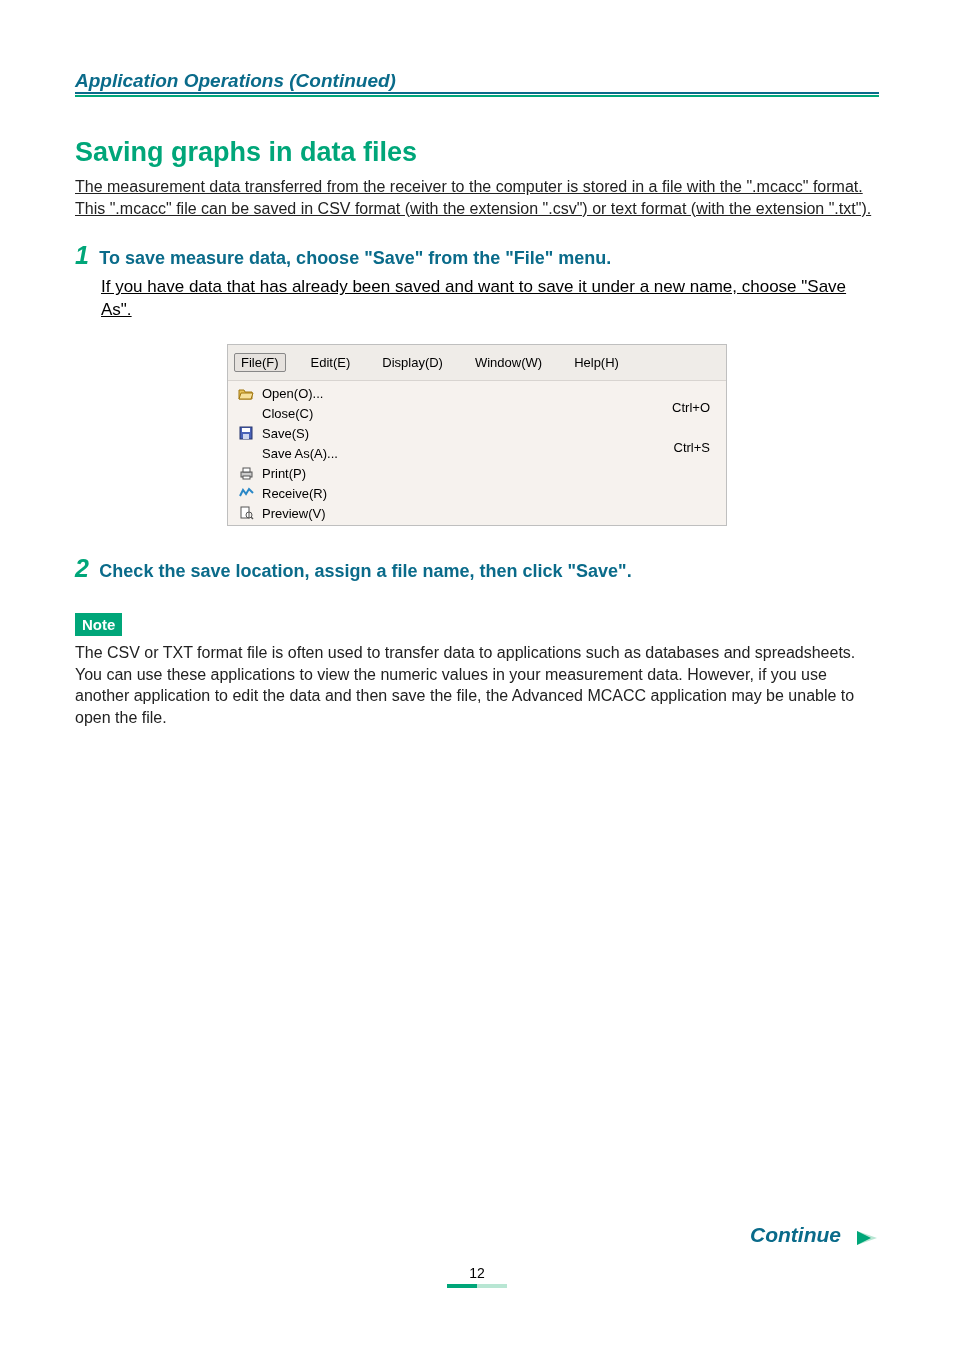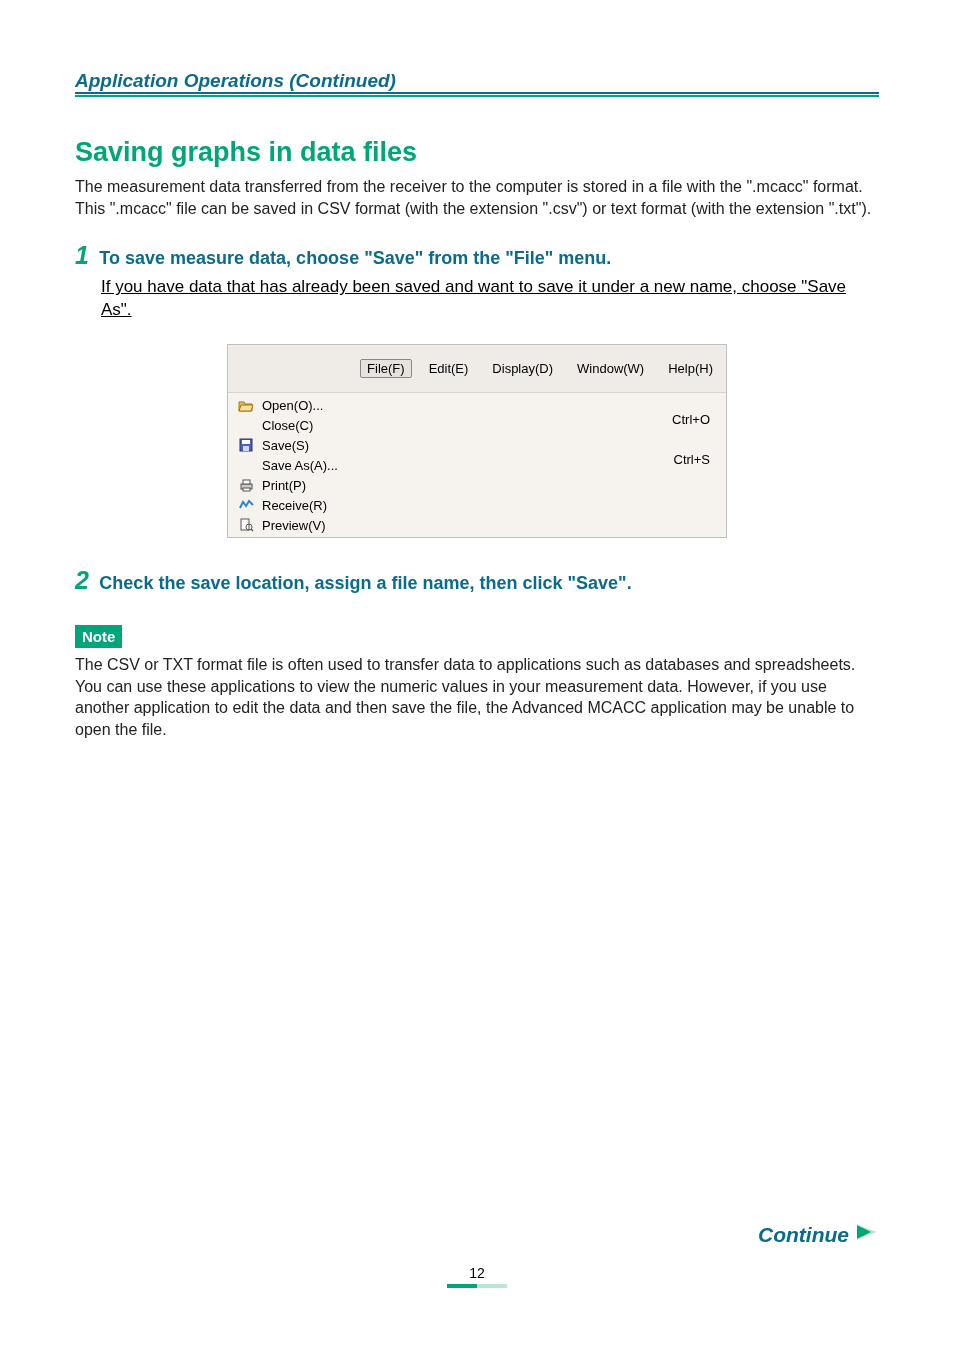--- a/index.html
+++ b/index.html
@@ -1,39 +1,39 @@
 <!DOCTYPE html>
 <html><head>
 <meta charset="utf-8">
 <style>
   * { box-sizing: border-box; margin: 0; padding: 0; }
   html, body { width: 954px; height: 1348px; background: #fff; font-family: Arial, Helvetica, sans-serif; color: #000; }
   .page { padding: 70px 75px 60px 75px; position: relative; height: 100%; }
   .header-title { color: #0a6b8a; font-weight: bold; font-style: italic; font-size: 19px; }
   .header-rule { height: 5px; background: linear-gradient(#0a6b8a 0 2px, #fff 2px 3px, #00a679 3px 5px); margin-bottom: 40px; }
   .section-title { color: #00a679; font-size: 27px; font-weight: bold; margin-bottom: 8px; }
-  .para { font-size: 16px; line-height: 1.35; color: #222; margin-bottom: 22px; }
+  .para { font-size: 16px; line-height: 1.35; color: #222; margin-bottom: 22px; text-decoration: underline; }
   .step { margin-bottom: 6px; }
   .step-num { color: #00a679; font-weight: bold; font-style: italic; font-size: 25px; margin-right: 6px; vertical-align: baseline; }
   .step-text { color: #0a6b8a; font-size: 18px; font-weight: bold; }
   .step-body { font-size: 17px; line-height: 1.35; margin-left: 26px; margin-bottom: 22px; text-decoration: underline; }
   .menu-wrap { margin: 6px 0 28px 0; display: flex; justify-content: center; }
   .menu-card { border: 1px solid #bfbfbf; background: #f6f2ee; width: 500px; font-size: 13px; font-family: Tahoma, Arial, sans-serif; color: #000; }
-  .menu-bar { display: flex; gap: 10px; padding: 14px 6px; border-bottom: 1px solid #d8d4d0; background: #efece8; justify-content: flex-end; }
+  .menu-bar { display: flex; gap: 18px; padding: 8px 6px; border-bottom: 1px solid #d8d4d0; background: #efece8; }
   .menu-bar .tab { padding: 1px 6px; border: 1px solid transparent; border-radius: 2px; }
   .menu-bar .tab.active { border: 1px solid #888; background: #e6e2de; }
   .menu-list { padding: 2px 4px; }
   .menu-row { display: flex; align-items: center; height: 20px; }
   .menu-row .icon { width: 28px; display: flex; justify-content: center; }
   .menu-row .label { flex: 1; padding-left: 2px; }
   .menu-row .shortcut { width: 70px; text-align: right; padding-right: 12px; margin-top: 28px; }
   .note-badge { display: inline-block; background: #00a679; color: #fff; font-weight: bold; font-size: 15px; padding: 3px 7px; margin-top: 24px; margin-bottom: 6px; }
   .note-text { font-size: 16px; line-height: 1.35; color: #222; }
   .footer { position: absolute; bottom: 60px; left: 75px; right: 75px; }
-  .continue-row { display: flex; justify-content: flex-end; align-items: flex-start; gap: 6px; }
+  .continue-row { display: flex; justify-content: flex-end; align-items: flex-end; gap: 14px; }
   .continue-text { color: #0a6b8a; font-weight: bold; font-style: italic; font-size: 21px; }
   .pagenum-row { text-align: center; margin-top: 18px; font-size: 14px; }
   .pagenum-bar { width: 60px; height: 4px; background: linear-gradient(to right, #00a679 0 30px, #b8e6d3 30px 60px); margin: 3px auto 0; }
   svg { display: block; }
 </style>
 </head>
 <body>
 
 <div class="page">
   <div class="header-title">Application Operations (Continued)</div>

